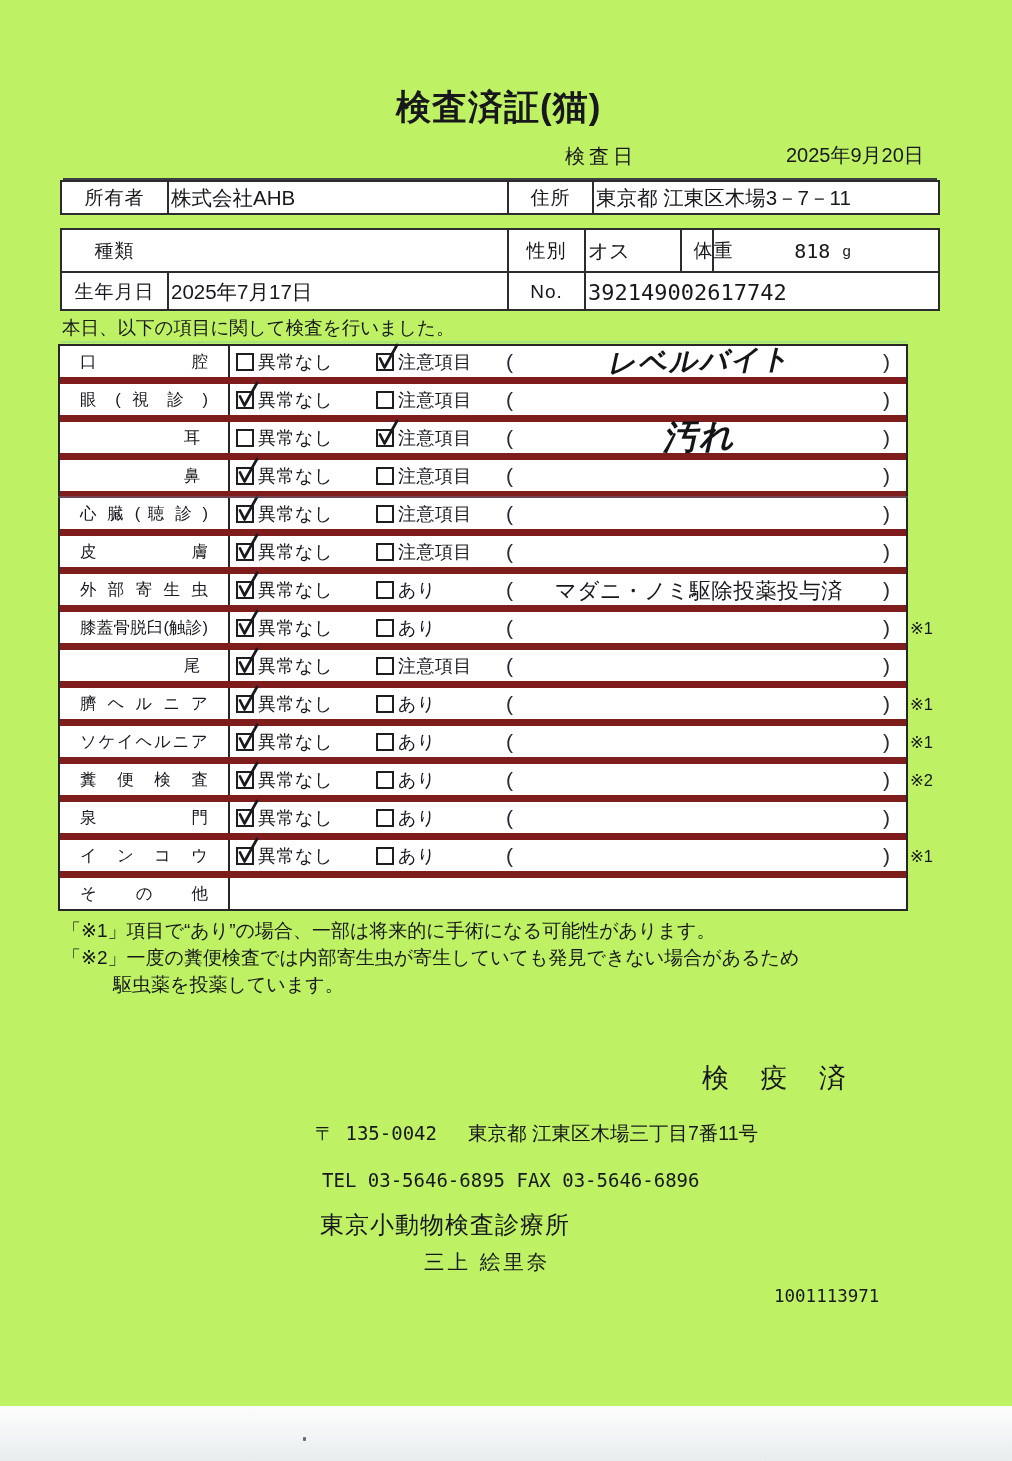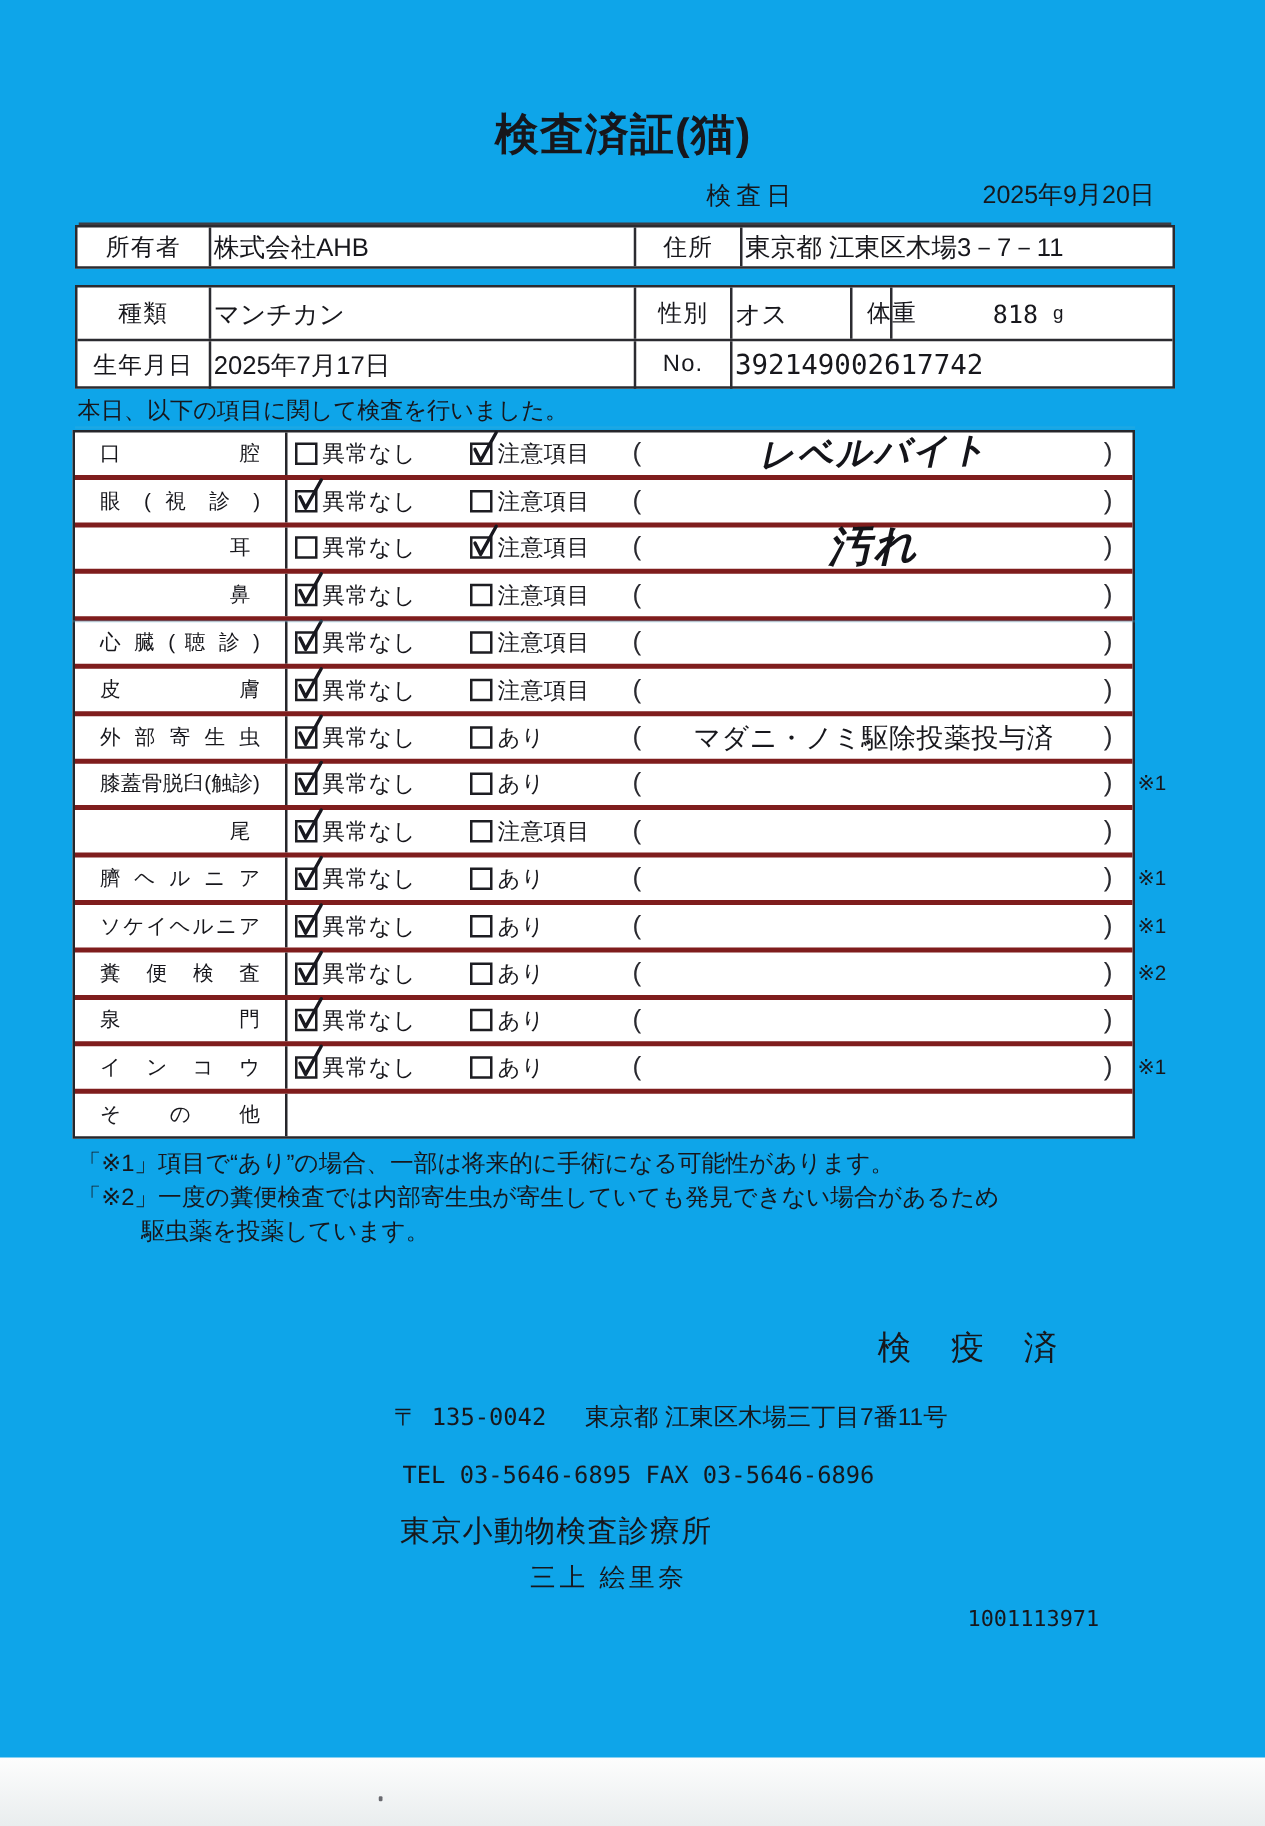--- a/index.html
+++ b/index.html
@@ -1,18 +1,18 @@
 <!DOCTYPE html>
 <html lang="ja"><head>
 <meta charset="utf-8">
 <style>
   html,body{margin:0;padding:0;background:#ffffff;}
   .page{
     position:relative;width:1012px;height:1461px;margin:0 auto;
-    background:#0ea5e9;overflow:hidden;
+    background:#bef264;overflow:hidden;
     font-family:"Liberation Sans","DejaVu Sans",sans-serif;
     color:#17171c;
   }
   .abs{position:absolute;}
   .mono{font-family:"DejaVu Sans Mono",monospace;}
 
   
   .doc-title{left:396px;top:84px;font-size:35px;font-weight:600;letter-spacing:1px;}
   .insp-date-label{left:565px;top:143px;font-size:20px;letter-spacing:4px;}
   .insp-date-value{left:786px;top:142px;font-size:20px;}
@@ -33,21 +33,21 @@
   .weight-cell{justify-content:flex-end;padding-right:14px;font-size:20px;}
   .weight-unit{font-size:15px;margin-left:12px;}
 
   
   .intro{left:62px;top:315px;font-size:18.5px;}
 
   
   .itable{left:58px;top:344px;width:850px;height:567px;border:2px solid #26262b;
           box-sizing:border-box;display:flex;flex-direction:column;background:#fff;}
   .trow{flex:1;display:flex;align-items:stretch;position:relative;}
-  .trow + .trow{border-top:4px solid #7f1d1d;}
+  .trow + .trow{border-top:7px solid #7f1d1d;}
   .tlabel{
     width:170px;box-sizing:border-box;border-right:2px solid #26262b;
     font-size:16.5px;display:flex;align-items:center;padding:0 20px;
   }
   .tlabel > span{display:block;width:100%;text-align:justify;text-align-last:justify;}
   .tlabel.single > span{text-align:center;text-align-last:center;padding-left:96px;box-sizing:border-box;}
   .tcontent{position:relative;flex:1;}
   .opt{position:absolute;top:50%;transform:translateY(-50%);display:flex;align-items:center;white-space:nowrap;}
   .opt1{left:6px;}
   .opt2{left:146px;}
@@ -110,23 +110,20 @@
     <div class="hcell vline" style="left:530px;width:348px;">
       <span class="hvalue">東京都 江東区木場3－7－11</span>
     </div>
   </div>
 
   <div class="abs htable animal-table">
     <div class="hrow hrow2-top">
       <div class="hcell center" style="left:0;width:105px;">
         <span class="hlabel">種類</span>
       </div>
-      <div class="hcell vline" style="left:105px;width:340px;">
-        <span class="hvalue">マンチカン</span>
-      </div>
       <div class="hcell vline center" style="left:445px;width:77px;">
         <span class="hlabel">性別</span>
       </div>
       <div class="hcell vline" style="left:522px;width:96px;">
         <span class="hvalue">オス</span>
       </div>
       <div class="hcell vline center" style="left:618px;width:65px;">
         <span class="hlabel">体重</span>
       </div>
       <div class="hcell vline weight-cell" style="left:650px;width:233px;justify-content:center;">

